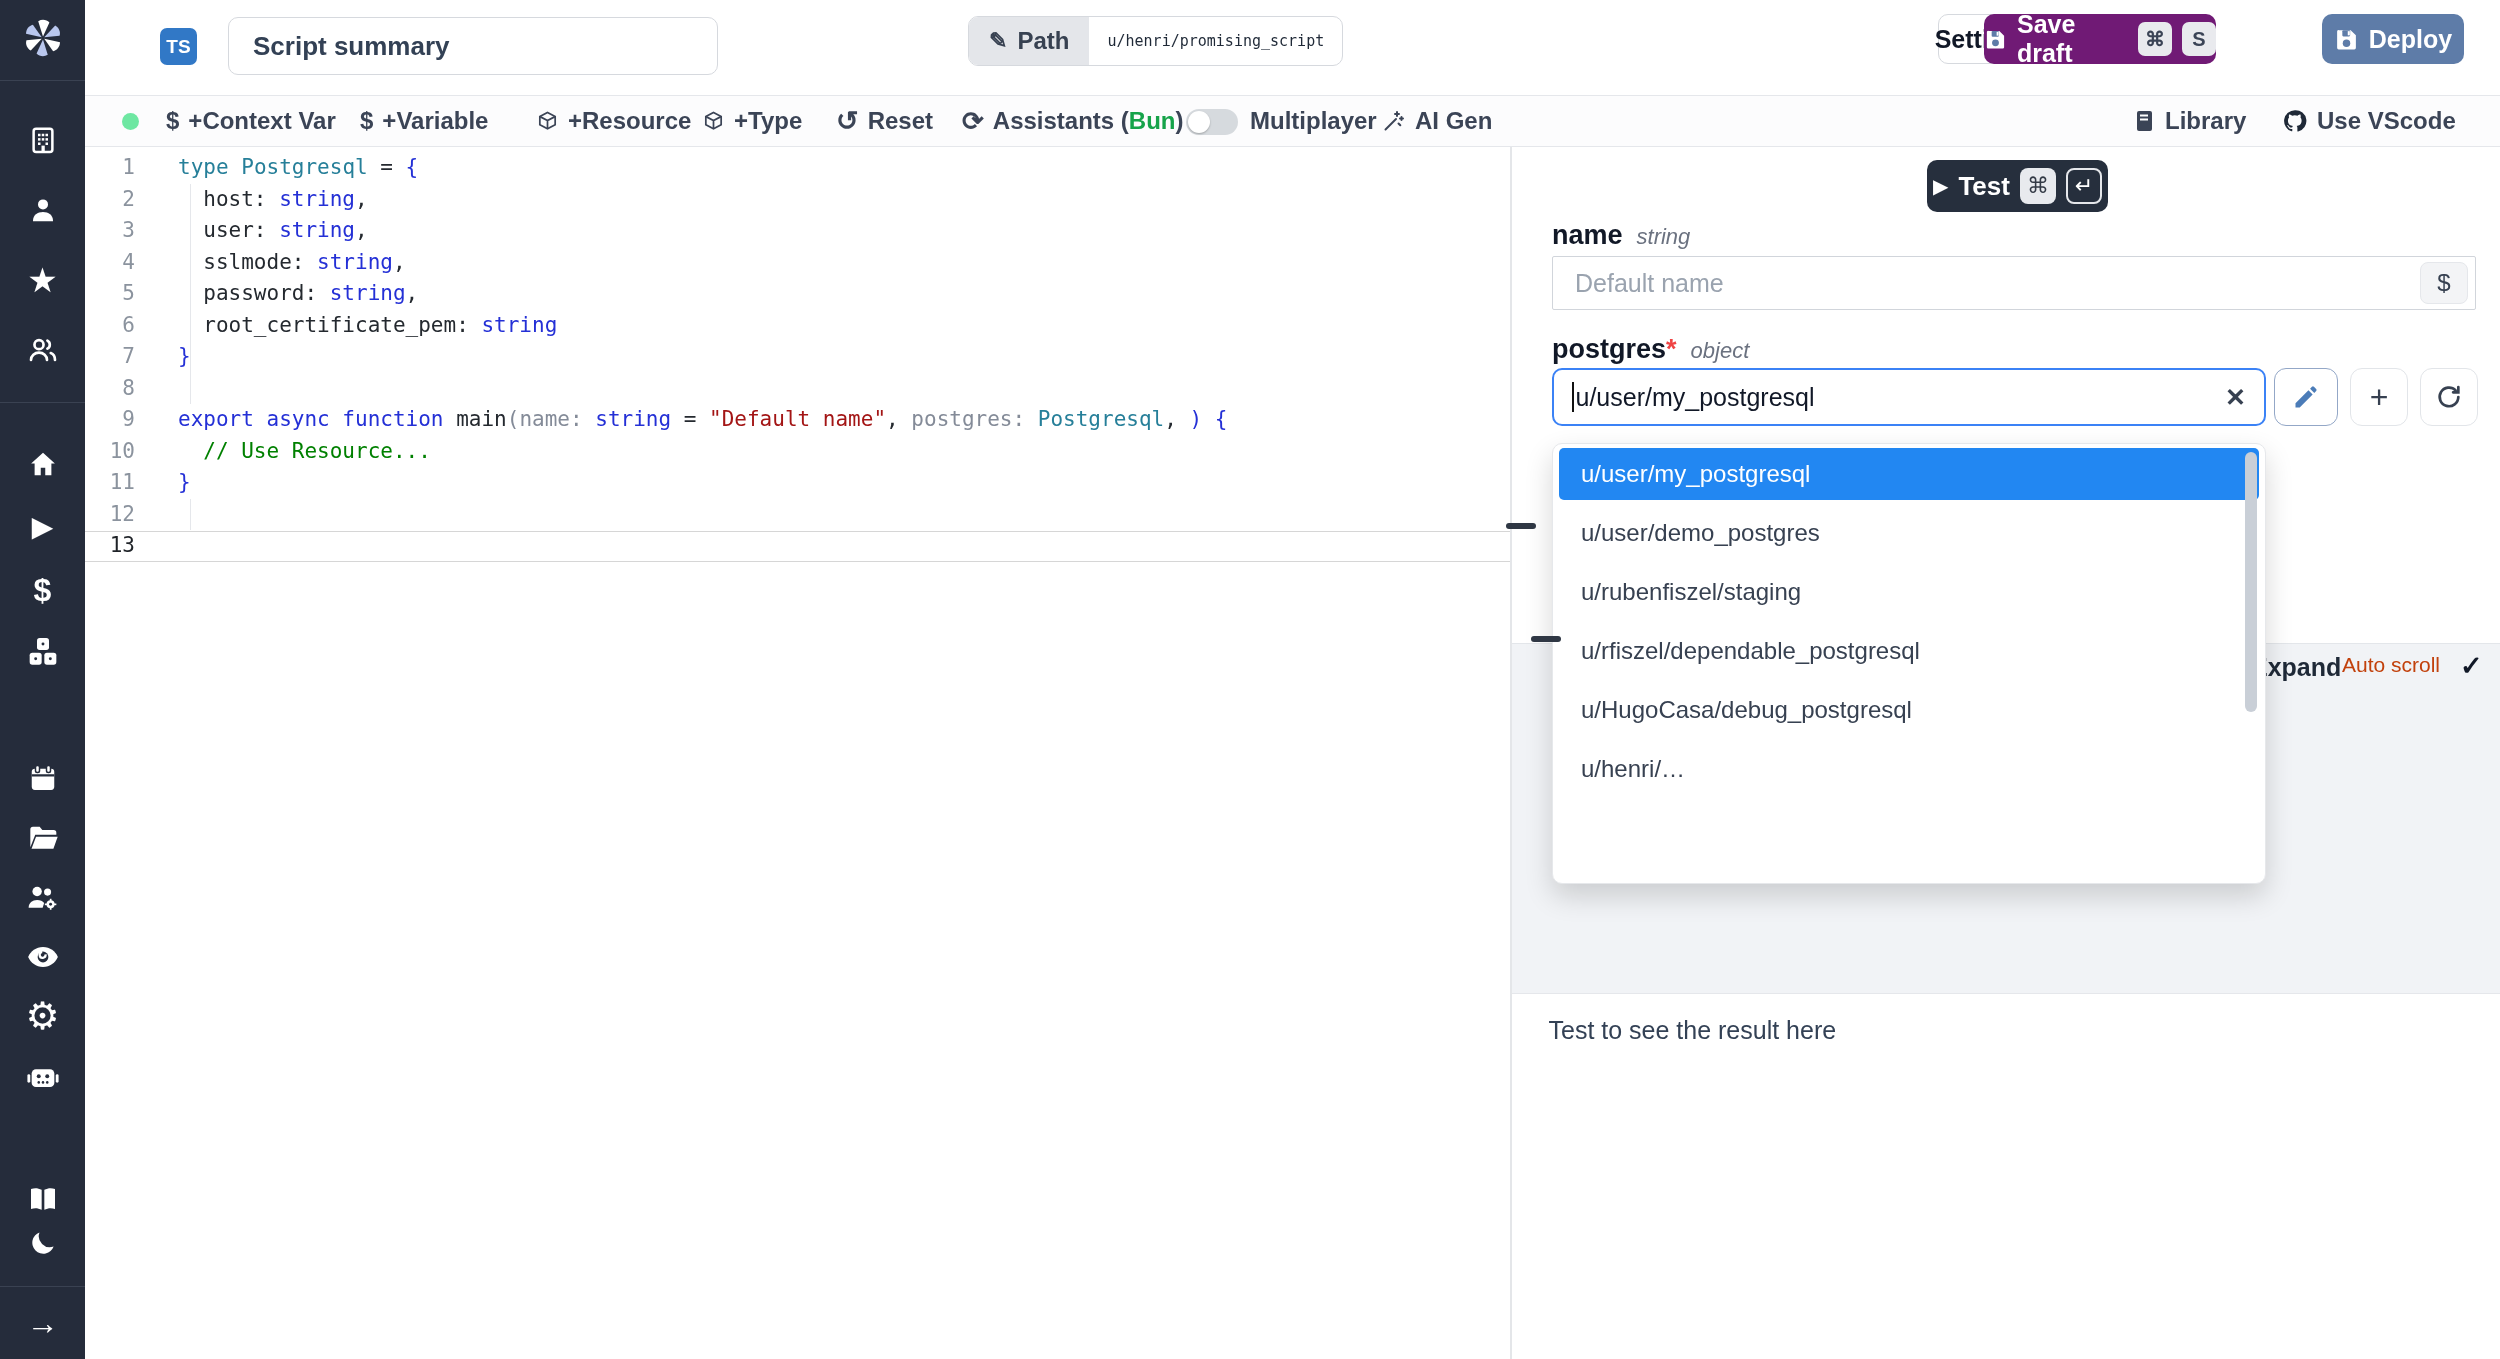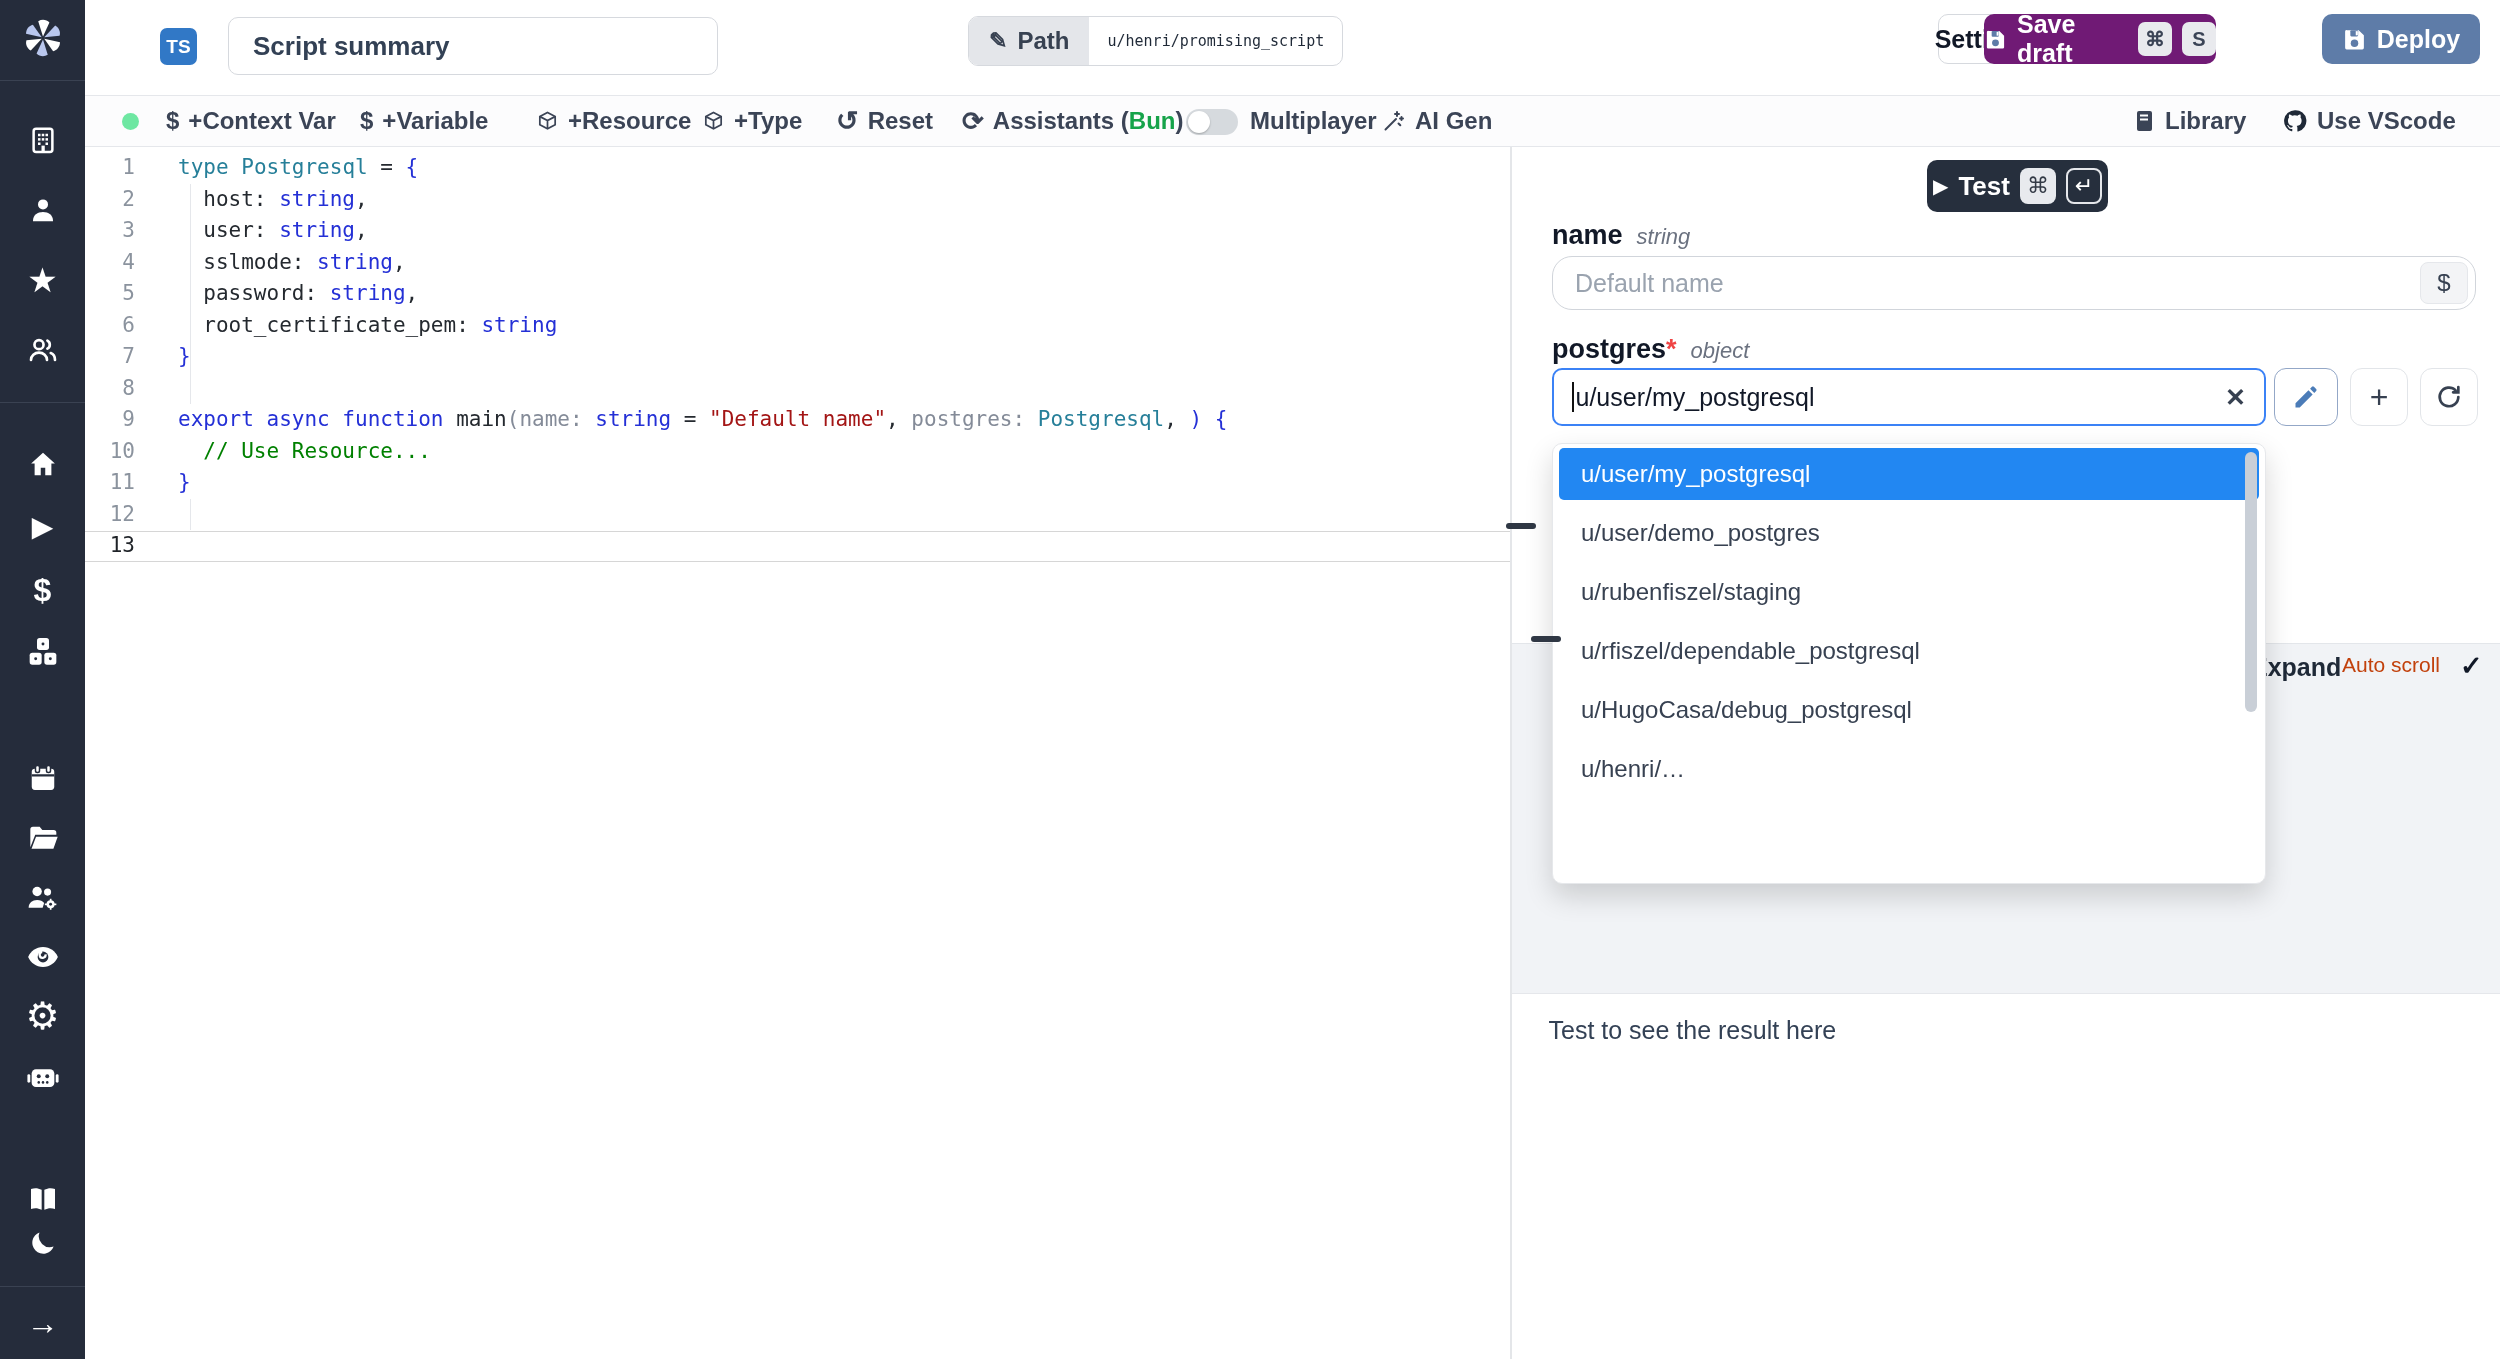--- a/index.html
+++ b/index.html
@@ -15,21 +15,21 @@
   
   #topbar{position:absolute;left:85px;top:0;right:0;height:96px;background:#fff;border-bottom:1px solid #e5e7eb;z-index:20}
   #ts-badge{position:absolute;left:75px;top:28px;width:37px;height:37px;background:#3178c6;border-radius:7px;color:#fff;font-weight:700;font-size:19px;display:flex;align-items:center;justify-content:center}
   #summary-input{position:absolute;left:143px;top:17px;width:490px;height:58px;border:1.5px solid #d6d9de;border-radius:10px;font-family:"Liberation Sans",sans-serif;font-weight:600;font-size:26px;color:#334155;padding:0 24px;outline:none}
   #path-chip{position:absolute;left:883px;top:16px;height:50px;display:flex;align-items:stretch;border:1.5px solid #d6d9de;border-radius:10px;overflow:hidden;background:#fff}
   #path-chip .seg-l{display:flex;align-items:center;gap:10px;background:#e4e6ea;padding:0 20px;font-weight:600;font-size:24px;color:#374151}
   #path-chip .seg-r{display:flex;align-items:center;padding:0 18px;font-family:"DejaVu Sans Mono",monospace;font-size:15px;color:#1f2937}
   .tb-btn{position:absolute;top:14px;height:50px;border-radius:10px;display:flex;align-items:center;justify-content:center;gap:10px;font-weight:700;font-size:25px;cursor:pointer}
   #settings-btn{left:1853px;width:92px;background:#fff;border:1.5px solid #d6d9de;color:#111827;font-weight:600}
   #savedraft-btn{left:1899px;width:232px;background:#701a75;color:#fff}
-  #deploy-btn{left:2237px;width:158px;background:#5e7ca8;color:#fff}
+  #deploy-btn{left:2237px;width:142px;background:#5e7ca8;color:#fff}
   .kbd{height:34px;min-width:34px;border-radius:7px;background:#e9eaee;color:#3b4456;display:flex;align-items:center;justify-content:center;font-size:20px;font-weight:600;padding:0 6px}
 
   
   #toolbar{position:absolute;left:85px;top:96px;right:0;height:51px;background:#fcfcfd;border-bottom:1px solid #e5e7eb;z-index:19}
   .tool-item{position:absolute;top:0;height:50px;display:flex;align-items:center;gap:9px;font-weight:600;font-size:24px;color:#3b4456;cursor:pointer;white-space:nowrap}
   #status-dot{position:absolute;left:37px;top:17px;width:17px;height:17px;border-radius:50%;background:#6ee7a2}
   .green{color:#16a34a}
   #mp-toggle{position:absolute;left:1101px;top:13px;width:52px;height:26px;border-radius:13px;background:#d6dade;cursor:pointer}
   #mp-toggle .knob{position:absolute;left:2px;top:2px;width:22px;height:22px;border-radius:50%;background:#fff;box-shadow:0 1px 2px rgba(0,0,0,.25)}
 
@@ -53,21 +53,21 @@
   #right-panel{position:absolute;left:1511.5px;top:147px;right:0;bottom:0;background:#fff}
   #test-btn{position:absolute;left:1927px;top:160px;width:181px;height:52px;background:#262f3d;border-radius:10px;display:flex;align-items:center;justify-content:center;gap:10px;cursor:pointer;z-index:21}
   #test-btn .play{color:#fff;font-size:20px}
   #test-btn .lbl{color:#fff;font-weight:700;font-size:26px}
   #test-btn .kbd-cmd{height:36px;width:36px;border-radius:8px;background:#e8eaee;color:#333a46;font-size:22px;display:flex;align-items:center;justify-content:center}
   #test-btn .kbd-ent{height:36px;width:36px;border-radius:8px;border:2px solid #e5e7eb;color:#fff;font-size:22px;display:flex;align-items:center;justify-content:center}
 
   .field-label{position:absolute;font-weight:700;font-size:27px;color:#111827}
   .field-type{font-style:italic;font-weight:400;font-size:22px;color:#6b7280;margin-left:14px}
   .req{color:#ef4444;font-weight:700}
-  .text-input{border:1.5px solid #d1d5db;border-radius:20px;font-size:25px;color:#111827;font-family:"Liberation Sans",sans-serif;padding:0 22px;outline:none;background:#fff}
+  .text-input{border:1.5px solid #d1d5db;border-radius:2px;font-size:25px;color:#111827;font-family:"Liberation Sans",sans-serif;padding:0 22px;outline:none;background:#fff}
   .text-input::placeholder{color:#9aa3af}
   #name-input{position:absolute;left:1552px;top:256px;width:924px;height:54px}
   #dollar-chip{position:absolute;left:2420px;top:262px;width:48px;height:42px;background:#f3f4f6;border:1px solid #e5e7eb;border-radius:8px;display:flex;align-items:center;justify-content:center;font-size:24px;color:#374151;cursor:pointer}
   #pg-input-wrap{position:absolute;left:1552px;top:368px;width:714px;height:58px;border:2px solid #3b82f6;border-radius:10px;background:#fff;display:flex;align-items:center;padding:0 18px}
   #pg-caret{width:1.5px;height:30px;background:#111;margin-right:2px}
   #pg-value{font-size:25px;color:#111827;flex:1}
   #pg-clear{font-size:25px;color:#374151;cursor:pointer;font-weight:600}
   .sq-btn{position:absolute;top:368px;height:58px;border-radius:12px;background:#fff;display:flex;align-items:center;justify-content:center;cursor:pointer}
   #edit-btn{left:2274px;width:64px;border:1.5px solid #93a7c7}
   #plus-btn{left:2350px;width:58px;border:1.5px solid #e2e5e9;font-size:32px;color:#374151;font-weight:400}

